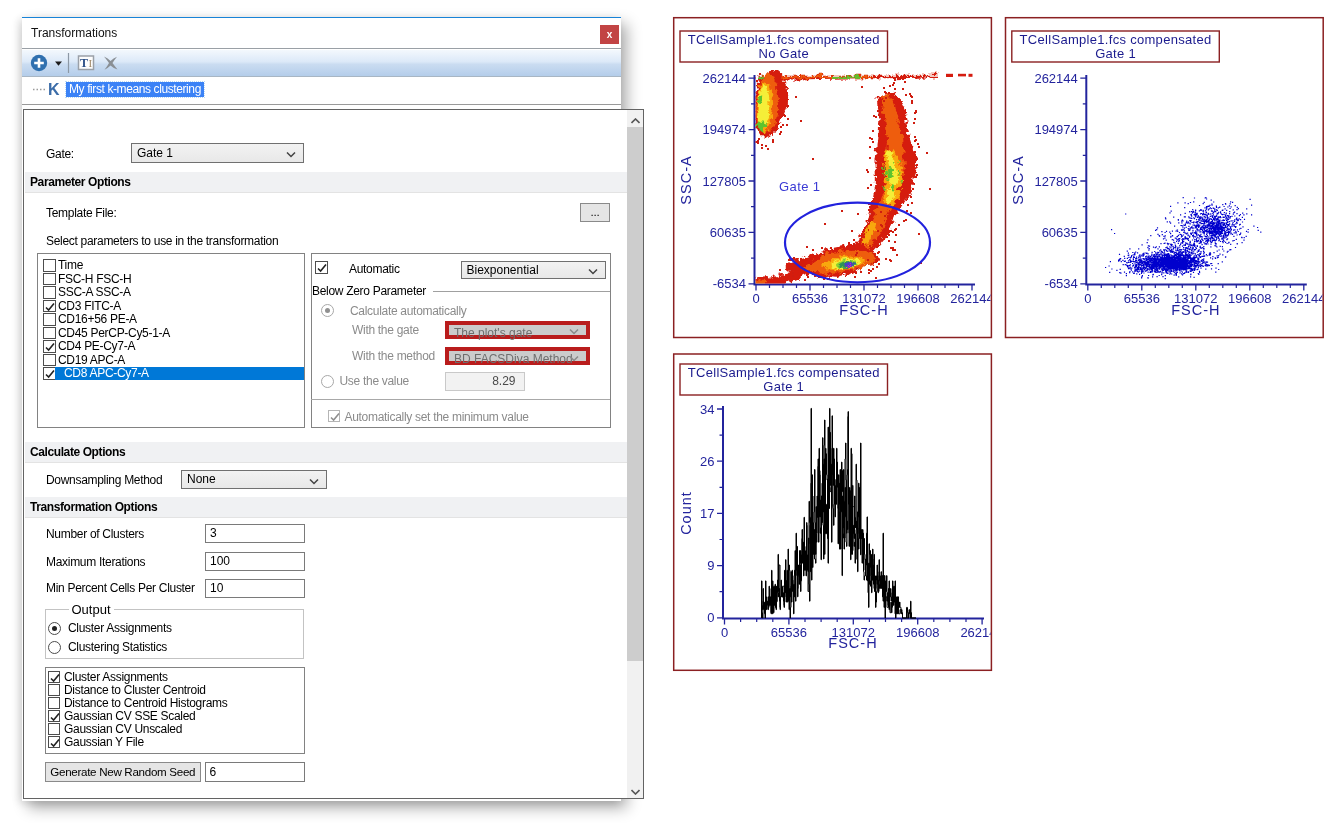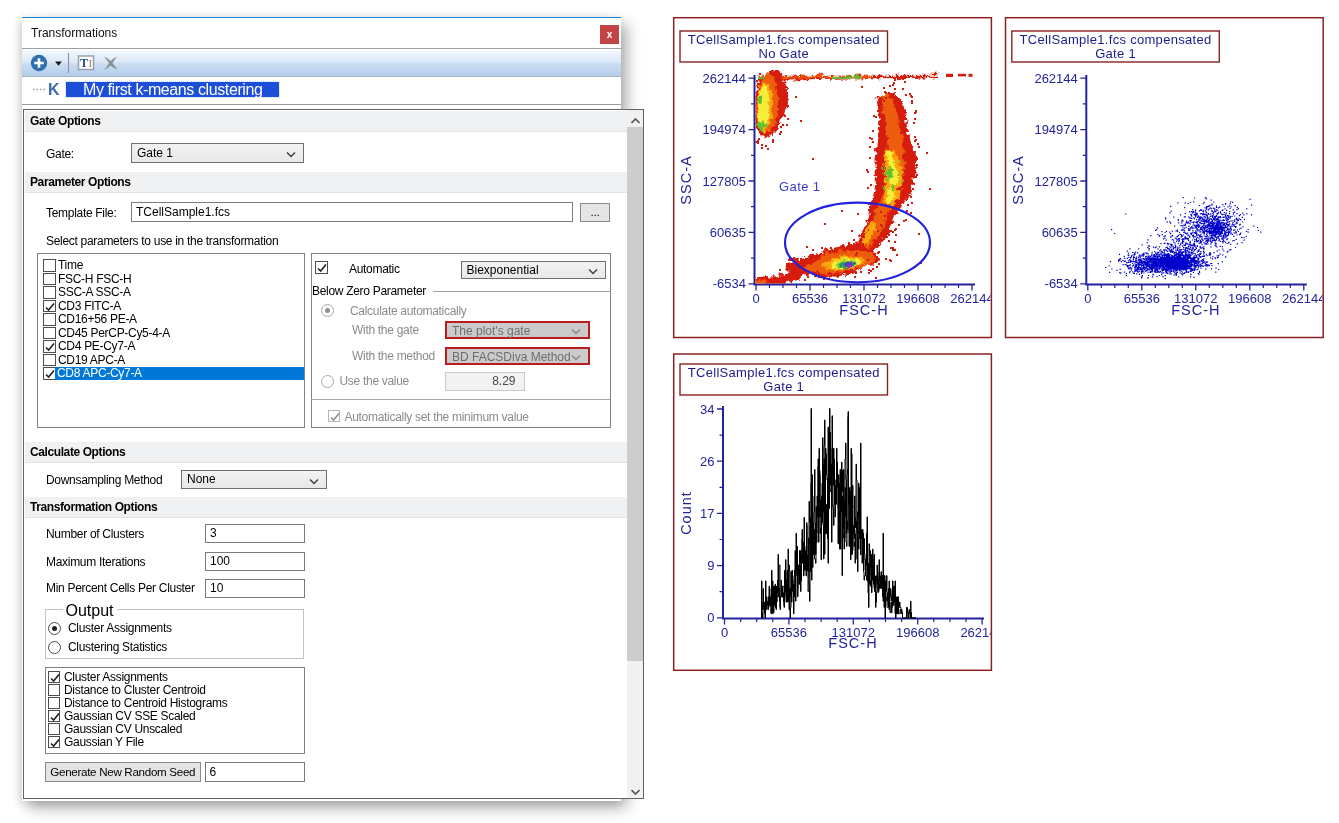--- a/index.html
+++ b/index.html
@@ -7,43 +7,43 @@
 #win{position:absolute;left:22px;top:17px;width:599px;height:784px;background:#fff;
  border-top:1px solid #1883d7;
  box-shadow:6px 7px 14px rgba(0,0,0,.32), -3px 2px 8px rgba(0,0,0,.12)}
 #titlebar{position:absolute;left:0;top:0;width:100%;height:31px;background:#fff;border-bottom:1px solid #9aa0a6}
 #titlebar .t{position:absolute;left:9px;top:8px;font-size:12px;color:#111}
 #closebtn{position:absolute;right:2px;top:7px;width:19px;height:19px;background:#c24444;color:#fff;
  font-size:10px;font-weight:bold;text-align:center;line-height:19px}
 #toolbar{position:absolute;left:0;top:32px;width:100%;height:27px;
  background:linear-gradient(#f3f8fd,#dce9f8 45%,#cadcf1 55%,#b4cdea);border-bottom:1px solid #a8b6c4}
 #treerow{position:absolute;left:0;top:59px;width:100%;height:28px;background:#fff;border-bottom:1px solid #9a9a9a}
-.sel-label{position:absolute;left:44px;top:4.5px;padding:0 17px;height:15px;line-height:15px;
- background:#1d4ed8;color:#fff;font-size:16px;letter-spacing:-0.4px;outline:1px dotted #bcd9f2}
+.sel-label{position:absolute;left:44px;top:4.5px;padding:0 3px;height:15px;line-height:15px;
+ background:#3b82f6;color:#fff;font-size:12px;letter-spacing:-0.4px;outline:1px dotted #bcd9f2}
 .kicon{position:absolute;left:26px;top:3.5px;font-size:16px;font-weight:bold;color:#3b6ca8}
 #panel{position:absolute;left:1px;top:91px;width:621px;height:690px;border:1px solid #636363;background:#fff}
 .hdr{position:absolute;left:1px;width:603px;height:21px;background:#f0f1f3;border-bottom:1px solid #e3e3e3;
  font-weight:bold;font-size:12px;color:#000;line-height:21px;padding-left:5px;letter-spacing:-0.4px}
 .lbl{position:absolute;font-size:12px;color:#000;white-space:nowrap;letter-spacing:-0.3px}
 .glbl{position:absolute;font-size:12px;color:#8b8b8b;white-space:nowrap;letter-spacing:-0.3px}
 .tb{position:absolute;background:#fff;border:1px solid #7a7a7a;font-size:12px;color:#000;padding-left:4px}
 .combo{position:absolute;background:linear-gradient(#f2f2f2,#e8e8e8);border:1px solid #707070;
  font-size:12px;color:#000;padding-left:5px}
-.combo.dis{background:#cbcbcb;border:2px solid #b91c1c;color:#6e6e6e}
+.combo.dis{background:#cbcbcb;border:4px solid #b91c1c;color:#6e6e6e}
 .chev{position:absolute;right:7px;top:45%}
 .box{position:absolute;border:1px solid #828282;background:#fff}
 .cb{position:absolute;width:12.5px;height:12.5px;border:1px solid #4d4d4d;background:#fff}
 .cb.dis{border:1px solid #b5b5b5}
 .cb svg{position:absolute;left:0px;top:0px}
 .radio{position:absolute;width:13px;height:13px;border:1px solid #4c4c4c;border-radius:50%;background:#fff}
 .radio.dis{border-color:#a8a8a8}
 .radio.on::after{content:'';position:absolute;left:3px;top:3px;width:5px;height:5px;border-radius:50%;background:#222}
 .radio.dis.on::after{background:#909090}
 .group{position:absolute;border:1px solid #c3c3c3}
-.group .cap{position:absolute;left:17px;top:-8px;background:#fff;padding:0 3px;font-size:16px}
+.group .cap{position:absolute;left:23px;top:-8px;background:#fff;padding:0 3px;font-size:13px}
 .selrow{position:absolute;background:#0078d7;color:#fff;font-size:12px;letter-spacing:-0.3px;line-height:13px}
 .btn{position:absolute;background:#e5e5e5;border:1px solid #8a8a8a;font-size:11.6px;color:#000;text-align:center;white-space:nowrap;letter-spacing:-0.3px;overflow:hidden}
 #sbar{position:absolute;right:0;top:0;width:16px;height:688px;background:#f1f1f1}
 #sthumb{position:absolute;right:0;top:17px;width:16px;height:534px;background:#cdcdcd}
 .sarr{position:absolute;right:0;width:16px;height:17px;background:#f1f1f1;text-align:center}
 </style></head>
 <body>
 <div id="win">
     <div id="titlebar">
       <span class="t">Transformations</span>
@@ -60,61 +60,59 @@
         <path d="M82 6.5 Q86 8 88.5 11 Q91.5 8 95 6.8 Q92 10.5 90.5 13 Q93 16.5 95.5 19.5 Q91 18 88.5 15.5 Q85.5 18.5 82.5 19.8 Q85.5 16 87 13 Q84.5 9.5 82 6.5 Z" fill="#8a8f94"></path>
       </svg></div>
     <div id="treerow">
       <svg class="abs" style="left:11px;top:0" width="14" height="27">
         <path d="M0 12.5 H13" stroke="#9b9b9b" stroke-width="1.5" stroke-dasharray="1.5,2"></path>
       </svg>
       <span class="kicon">K</span>
       <span class="sel-label">My first k-means clustering</span>
     </div>
     <div id="panel">
-      <div class="hdr" style="top:1px">Gate Options</div>
       <div class="lbl" style="left:22px;top:37px">Gate:</div>
       <div class="combo" style="left:107px;top:33px;width:173px;height:20px;line-height:18px">Gate 1<svg class="chev" width="10" height="6" viewBox="0 0 10 6">
           <path d="M1 0.5 5 4.5 9 0.5" fill="none" stroke="#444" stroke-width="1.5"></path>
         </svg></div>
       <div class="hdr" style="top:62px">Parameter Options</div>
       <div class="lbl" style="left:22px;top:96px">Template File:</div>
-      <div class="tb" style="left:107px;top:92px;width:442px;height:20px;line-height:18px">TCellSample1.fcs</div>
       <div class="btn" style="left:556px;top:93px;width:30px;height:19px;line-height:16px">...</div>
       <div class="lbl" style="left:22px;top:124px">Select parameters to use in the transformation</div>
       <div class="box" style="left:12.5px;top:143px;width:268px;height:175px"></div>
       <div class="cb" style="left:19px;top:149.0px"></div>
       <div class="lbl" style="left:34px;top:148.0px">Time</div>
       <div class="cb" style="left:19px;top:162.5px"></div>
       <div class="lbl" style="left:34px;top:161.5px">FSC-H FSC-H</div>
       <div class="cb" style="left:19px;top:176.0px"></div>
       <div class="lbl" style="left:34px;top:175.0px">SSC-A SSC-A</div>
       <div class="cb" style="left:19px;top:189.5px">
         <svg width="12" height="12" viewBox="0 0 12 12">
           <path d="M2 6.5 4.6 9 10 2.5" fill="none" stroke="#222" stroke-width="1.6"></path>
         </svg>
       </div>
       <div class="lbl" style="left:34px;top:188.5px">CD3 FITC-A</div>
       <div class="cb" style="left:19px;top:203.0px"></div>
       <div class="lbl" style="left:34px;top:202.0px">CD16+56 PE-A</div>
       <div class="cb" style="left:19px;top:216.5px"></div>
-      <div class="lbl" style="left:34px;top:215.5px">CD45 PerCP-Cy5-4-A</div>
+      <div class="lbl" style="left:34px;top:215.5px">CD45 PerCP-Cy5-1-A</div>
       <div class="cb" style="left:19px;top:230.0px">
         <svg width="12" height="12" viewBox="0 0 12 12">
           <path d="M2 6.5 4.6 9 10 2.5" fill="none" stroke="#222" stroke-width="1.6"></path>
         </svg>
       </div>
       <div class="lbl" style="left:34px;top:229.0px">CD4 PE-Cy7-A</div>
       <div class="cb" style="left:19px;top:243.5px"></div>
       <div class="lbl" style="left:34px;top:242.5px">CD19 APC-A</div>
       <div class="cb" style="left:19px;top:257.0px">
         <svg width="12" height="12" viewBox="0 0 12 12">
           <path d="M2 6.5 4.6 9 10 2.5" fill="none" stroke="#222" stroke-width="1.6"></path>
         </svg>
       </div>
-      <div class="selrow" style="left:31px;top:257.0px;width:249px;height:13px;padding-left:2px">CD8 APC-Cy7-A</div>
+      <div class="selrow" style="left:31px;top:257.0px;width:249px;height:13px;padding-left:9px">CD8 APC-Cy7-A</div>
       <div class="box" style="left:286.5px;top:143px;width:300px;height:175px;background:none"></div>
       <div class="cb" style="left:291px;top:151px">
         <svg width="12" height="12" viewBox="0 0 12 12">
           <path d="M2 6.5 4.6 9 10 2.5" fill="none" stroke="#222" stroke-width="1.6"></path>
         </svg>
       </div>
       <div class="lbl" style="left:325px;top:152px">Automatic</div>
       <div class="combo" style="left:436.5px;top:150.5px;width:145px;height:18px;line-height:16px">Biexponential<svg class="chev" width="10" height="6" viewBox="0 0 10 6">
           <path d="M1 0.5 5 4.5 9 0.5" fill="none" stroke="#444" stroke-width="1.5"></path>
         </svg></div>

